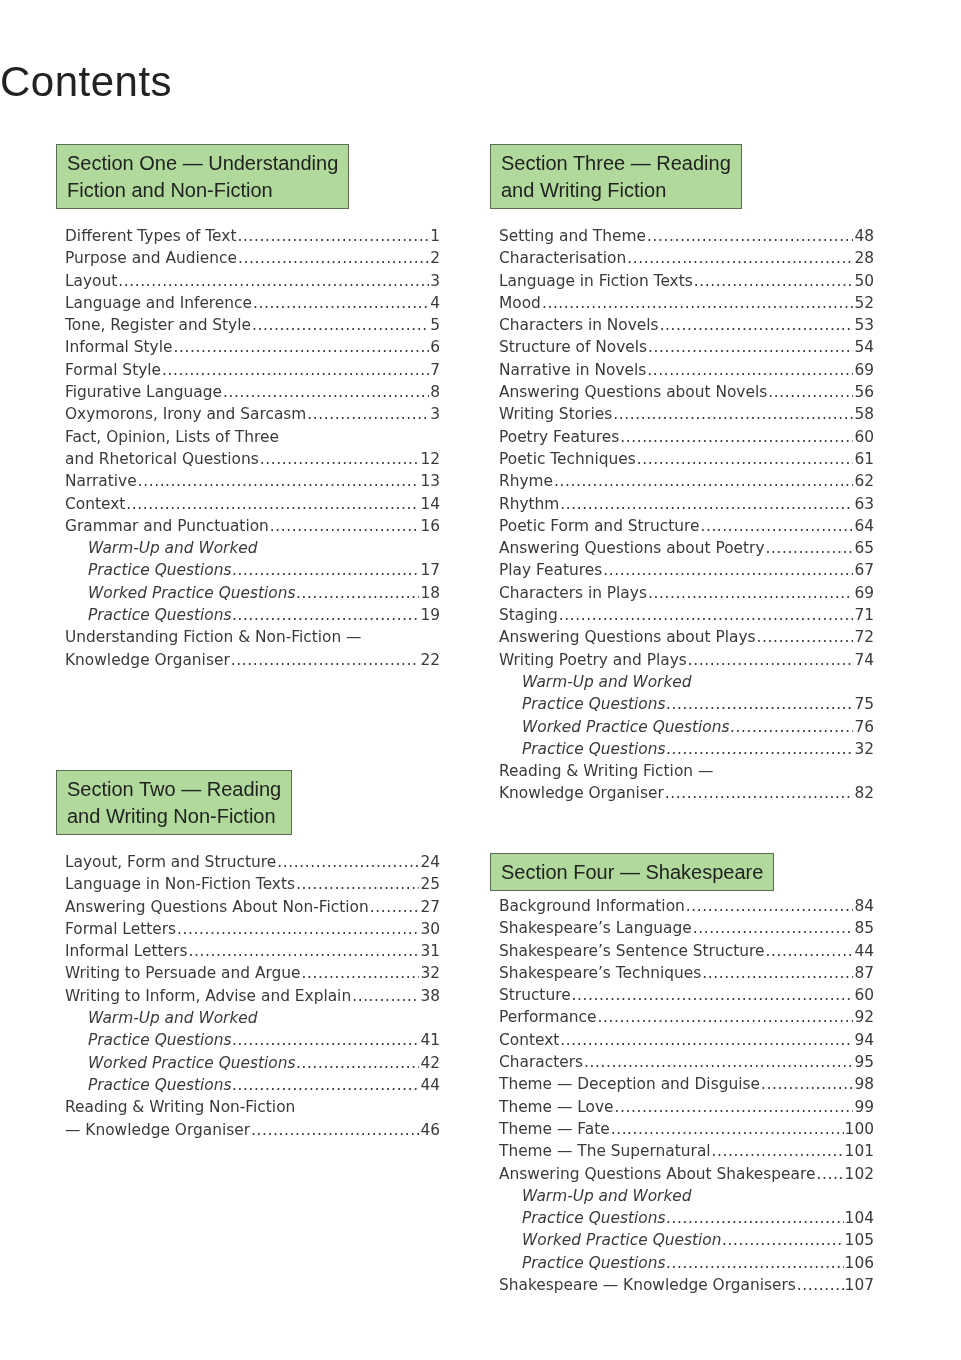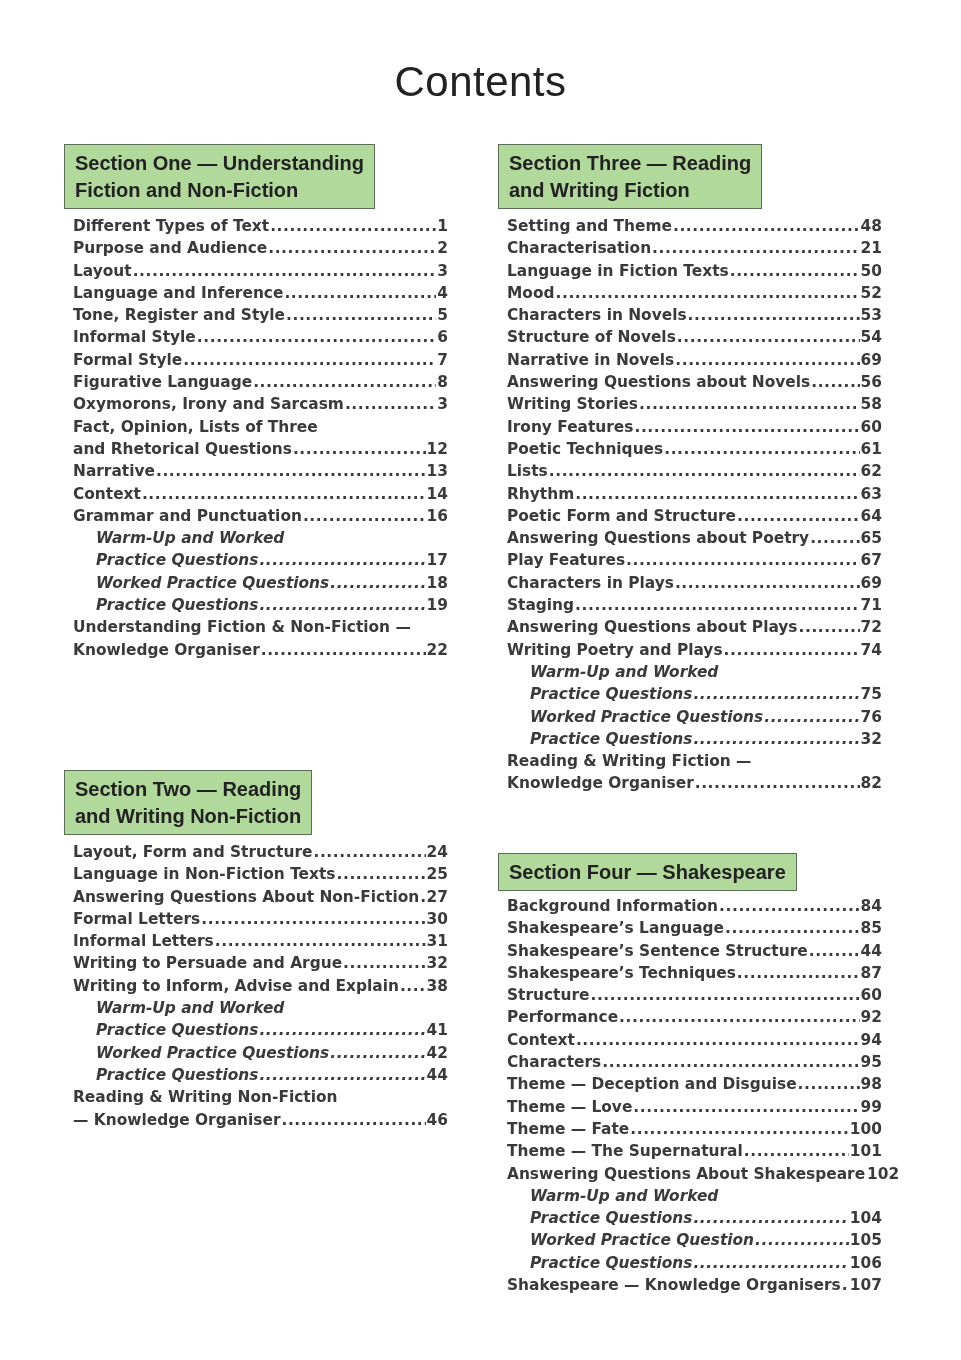--- a/index.html
+++ b/index.html
@@ -1,29 +1,29 @@
 <!DOCTYPE html>
 <html><head>
 <meta charset="utf-8">
 <style>
   html, body { margin: 0; padding: 0; background: #ffffff; }
   body { width: 961px; height: 1360px; position: relative; overflow: hidden;
          font-family: "DejaVu Sans", sans-serif; color: #333333; }
-  .title { position: absolute; top: 58px; left: 0; width: 961px; text-align: center;
+  .title { position: absolute; top: 58px; left: 0; width: 961px; 
            font-family: "Liberation Sans", sans-serif; font-size: 42px; color: #222222;
            letter-spacing: 0.5px; margin: 0; font-weight: normal; }
   .col { position: absolute; width: 384px; }
   .col-left { left: 56px; }
   .col-right { left: 490px; }
-  .section { position: absolute; left: 8px; width: 384px; font-weight: bold; }
+  .section { position: absolute; left: 0; width: 384px; }
   .sec-box { display: inline-block; background: #b0d99b; border: 1.5px solid #5a6e55;
              padding: 5px 10px 4px 10px; font-family: "Liberation Sans", sans-serif;
              font-size: 20px; line-height: 27px; color: #222222; box-sizing: border-box; }
   .sec-box .line { display: block; white-space: nowrap; }
-  .entries { margin-top: 6px; padding-left: 9px; }
+  .entries { margin-top: 16px; padding-left: 9px; }
   .entry { display: flex; align-items: baseline; font-size: 15.4px; line-height: 22.3px;
            color: #3a3a3a; white-space: nowrap; }
   .entry.indent { padding-left: 23px; font-style: italic; }
   .entry .label { flex: 0 0 auto; }
   .entry .dots { flex: 1 1 auto; overflow: hidden; margin: 0 1px; letter-spacing: 0.6px; }
   .entry .dots::before { content: "............................................................................................................................................"; }
   .entry .page { flex: 0 0 auto; font-style: normal; }
 </style>
 </head>
 <body>
@@ -212,21 +212,21 @@
     </div>
     <div class="entries">
         <div class="entry">
           <span class="label">Setting and Theme</span>
           <span class="dots"></span>
           <span class="page">48</span>
         </div>
         <div class="entry">
           <span class="label">Characterisation</span>
           <span class="dots"></span>
-          <span class="page">21</span>
+          <span class="page">28</span>
         </div>
         <div class="entry">
           <span class="label">Language in Fiction Texts</span>
           <span class="dots"></span>
           <span class="page">50</span>
         </div>
         <div class="entry">
           <span class="label">Mood</span>
           <span class="dots"></span>
           <span class="page">52</span>
@@ -250,31 +250,31 @@
           <span class="label">Answering Questions about Novels</span>
           <span class="dots"></span>
           <span class="page">56</span>
         </div>
         <div class="entry">
           <span class="label">Writing Stories</span>
           <span class="dots"></span>
           <span class="page">58</span>
         </div>
         <div class="entry">
-          <span class="label">Irony Features</span>
+          <span class="label">Poetry Features</span>
           <span class="dots"></span>
           <span class="page">60</span>
         </div>
         <div class="entry">
           <span class="label">Poetic Techniques</span>
           <span class="dots"></span>
           <span class="page">61</span>
         </div>
         <div class="entry">
-          <span class="label">Lists</span>
+          <span class="label">Rhyme</span>
           <span class="dots"></span>
           <span class="page">62</span>
         </div>
         <div class="entry">
           <span class="label">Rhythm</span>
           <span class="dots"></span>
           <span class="page">63</span>
         </div>
         <div class="entry">
           <span class="label">Poetic Form and Structure</span>

